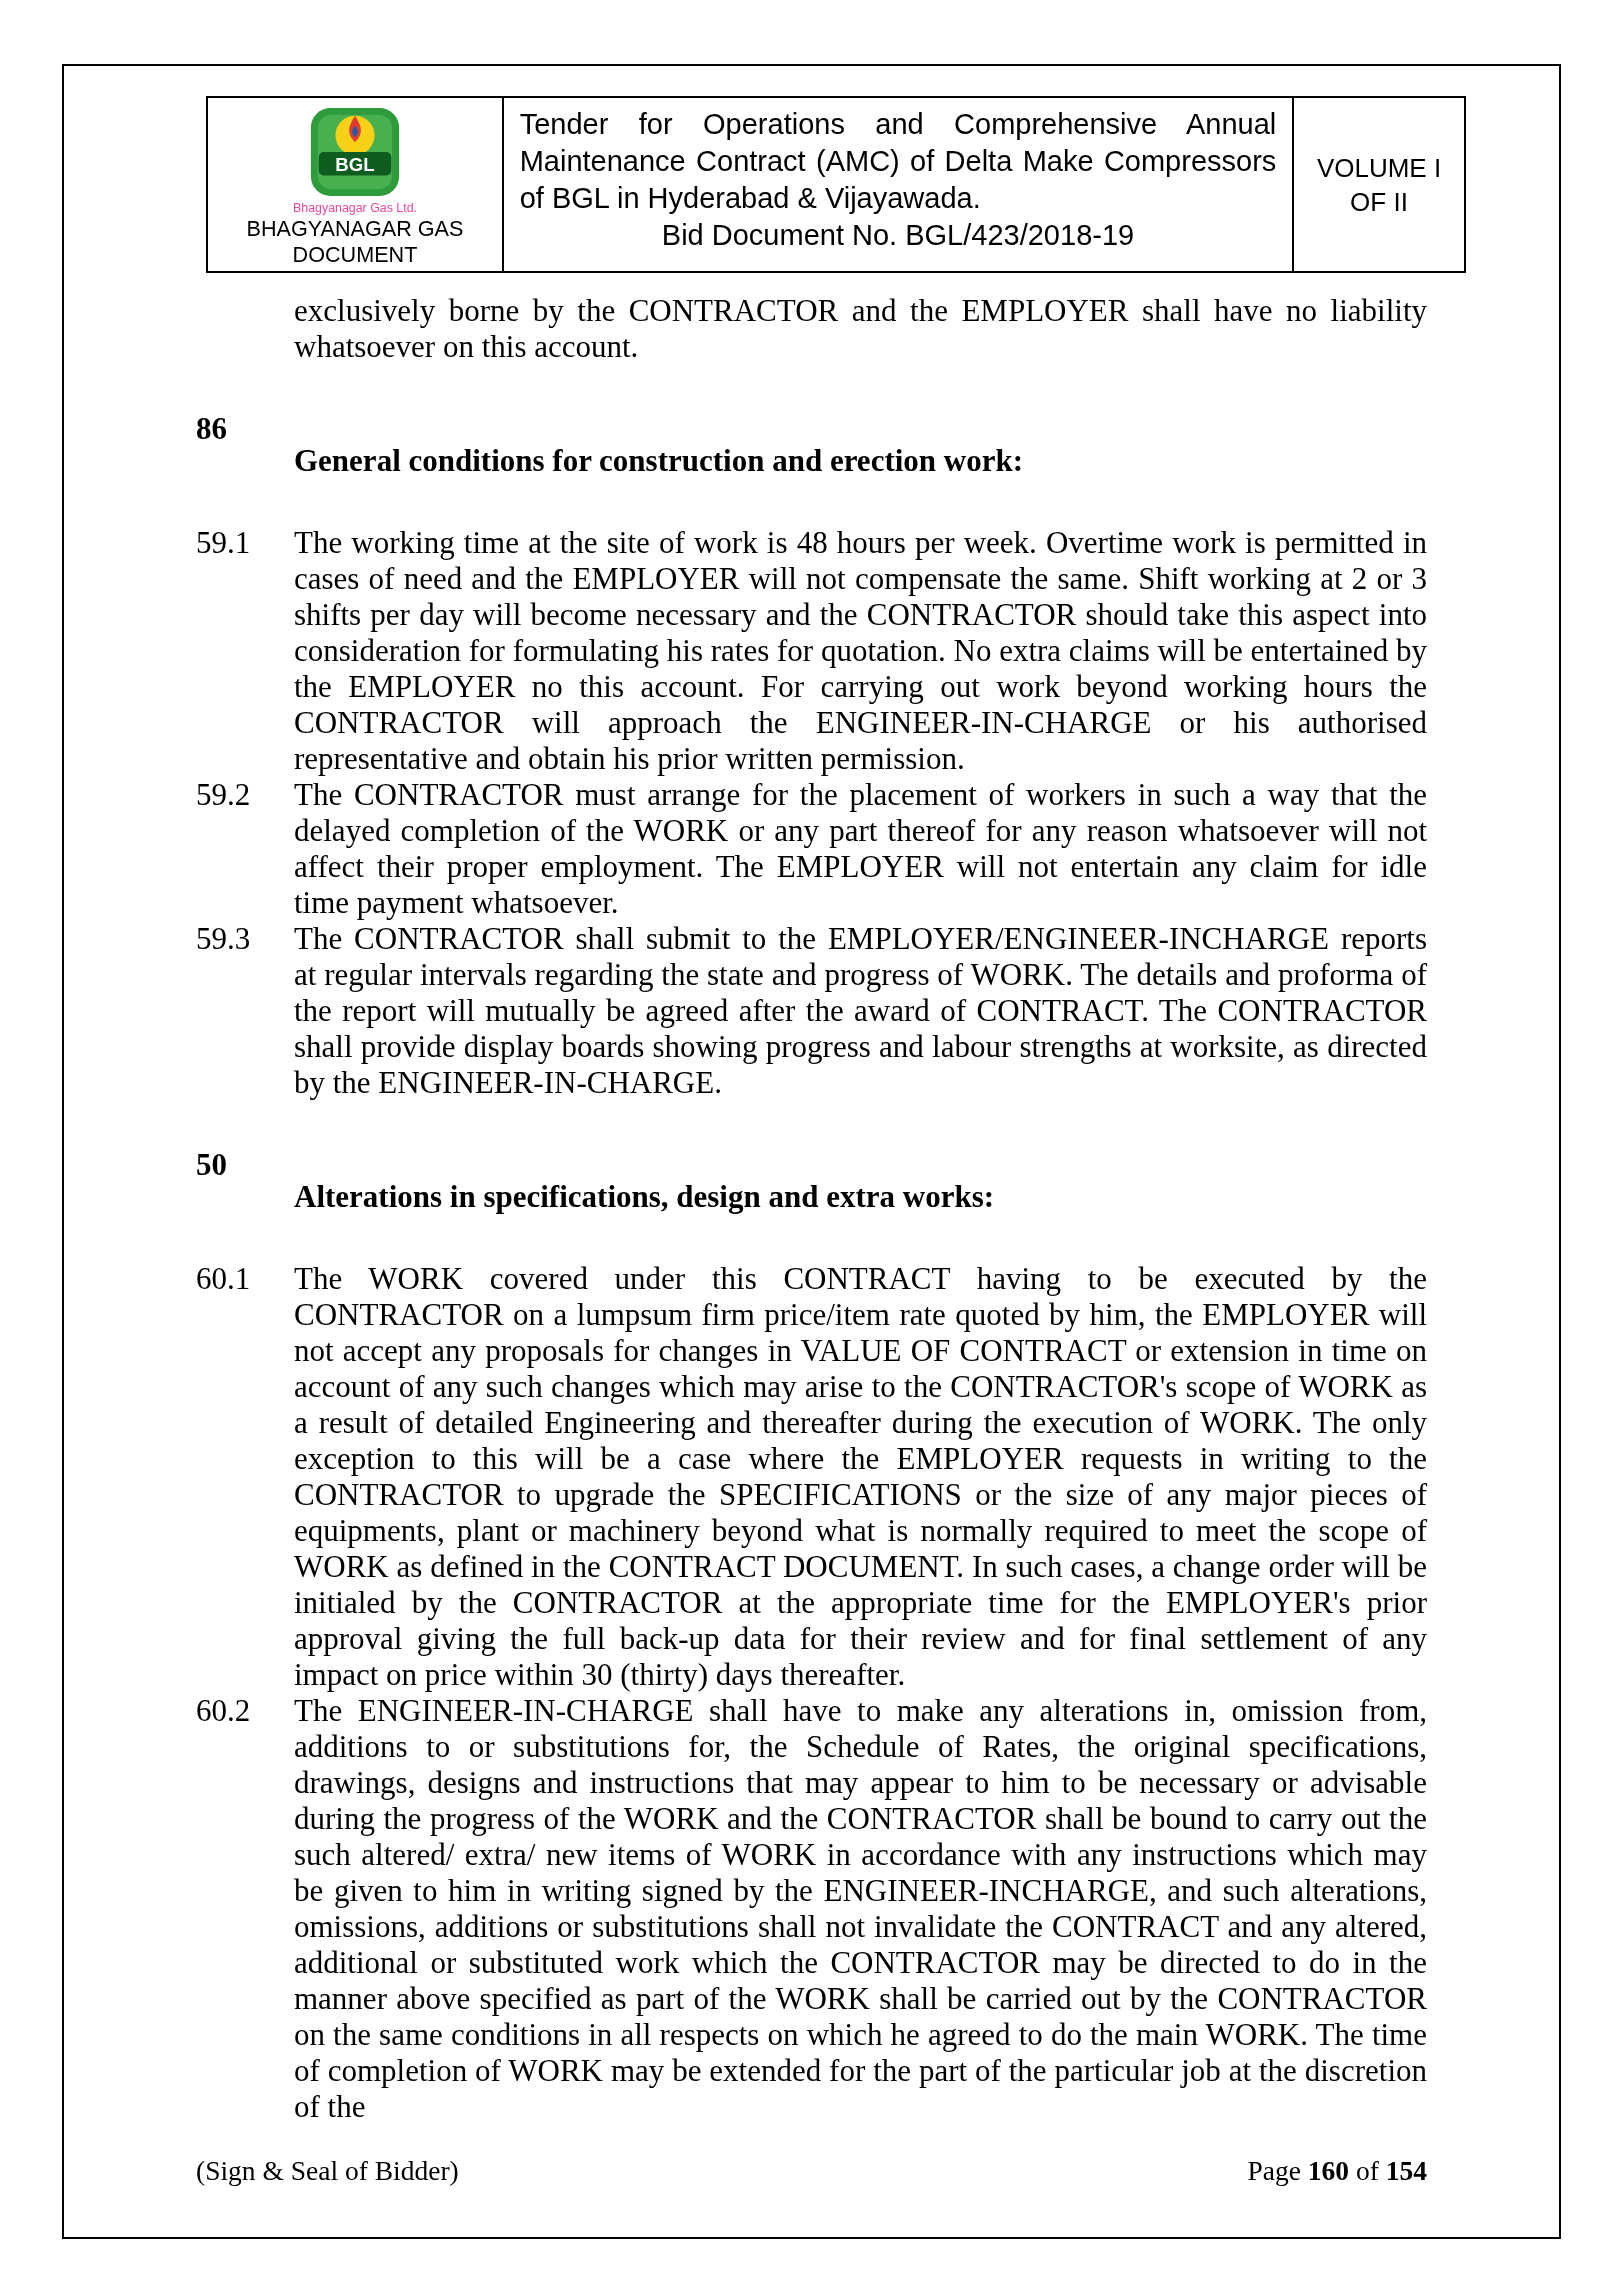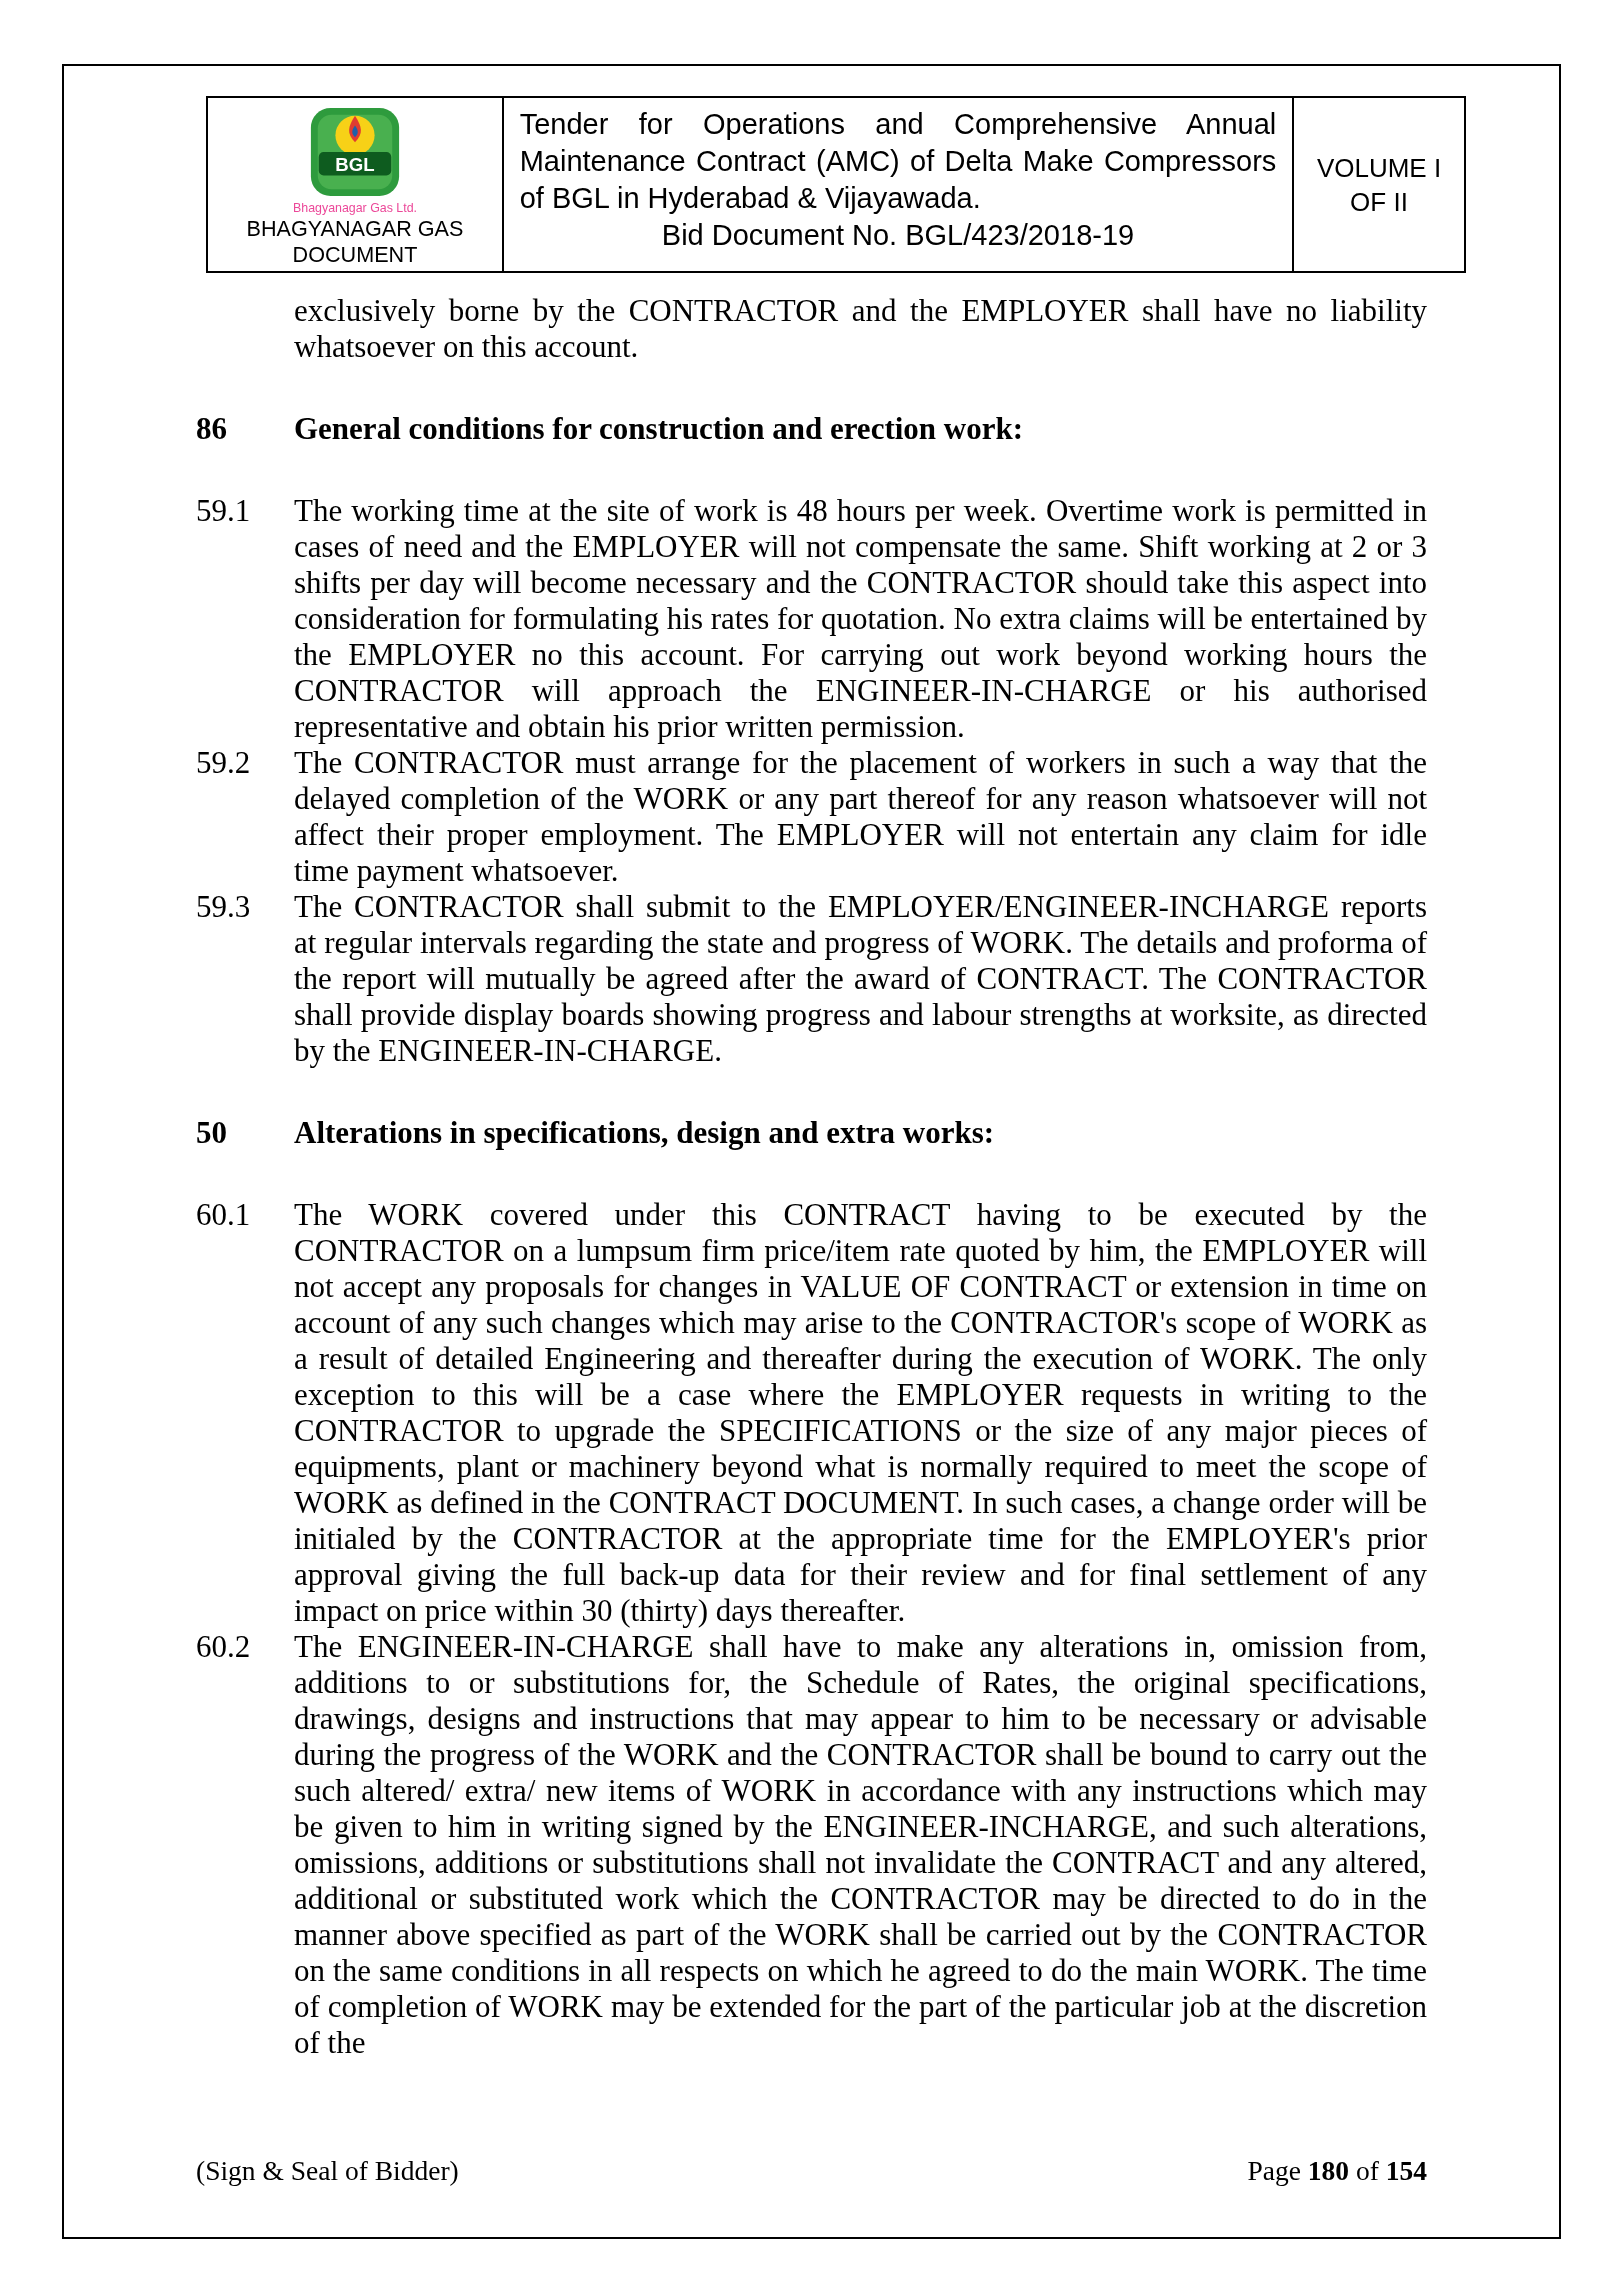--- a/index.html
+++ b/index.html
@@ -87,21 +87,21 @@
     line-height: 36px;
   }
   .intro {
     margin: 0 0 0 98px;
     text-align: justify;
   }
   .row { display: flex; }
   .row .num { width: 98px; flex: 0 0 98px; }
   .row .txt { flex: 1; text-align: justify; }
   .section-heading { font-weight: bold; margin: 46px 0; }
-  .section-heading .txt { text-align: left; }
+  .section-heading .txt { text-align: left; margin-top: 32px; }
 
   
   .footer {
     position: absolute;
     left: 196px; top: 2154px;
     width: 1231px;
     display: flex;
     justify-content: space-between;
     font-size: 27.5px;
     line-height: 33px;
@@ -180,18 +180,18 @@
     <div class="num">60.2</div>
     <div class="txt">The ENGINEER-IN-CHARGE shall have to make any alterations in, omission from, additions to or substitutions for, the Schedule of Rates, the original specifications, drawings, designs and instructions that may appear to him to be necessary or advisable during the progress of the WORK and the CONTRACTOR shall be bound to carry out the such altered/ extra/ new items of WORK in accordance with any instructions which may be given to him in writing signed by the ENGINEER-INCHARGE, and such alterations, omissions, additions or substitutions shall not invalidate the CONTRACT and any altered, additional or substituted work which the CONTRACTOR may be directed to do in the manner above specified as part of the WORK shall be carried out by the CONTRACTOR on the same conditions in all respects on which he agreed to do the main WORK. The time of completion of WORK may be extended for the part of the particular job at the discretion of the</div>
   </div>
 
 </div>
 
 <div class="footer">
   <div>(Sign &amp; Seal of Bidder)</div>
   <div>
     <span>Page</span>
-    <span class="b">180</span>
+    <span class="b">160</span>
     <span>of</span>
     <span class="b">154</span>
   </div>
 </div>
 
 
 </body></html>

